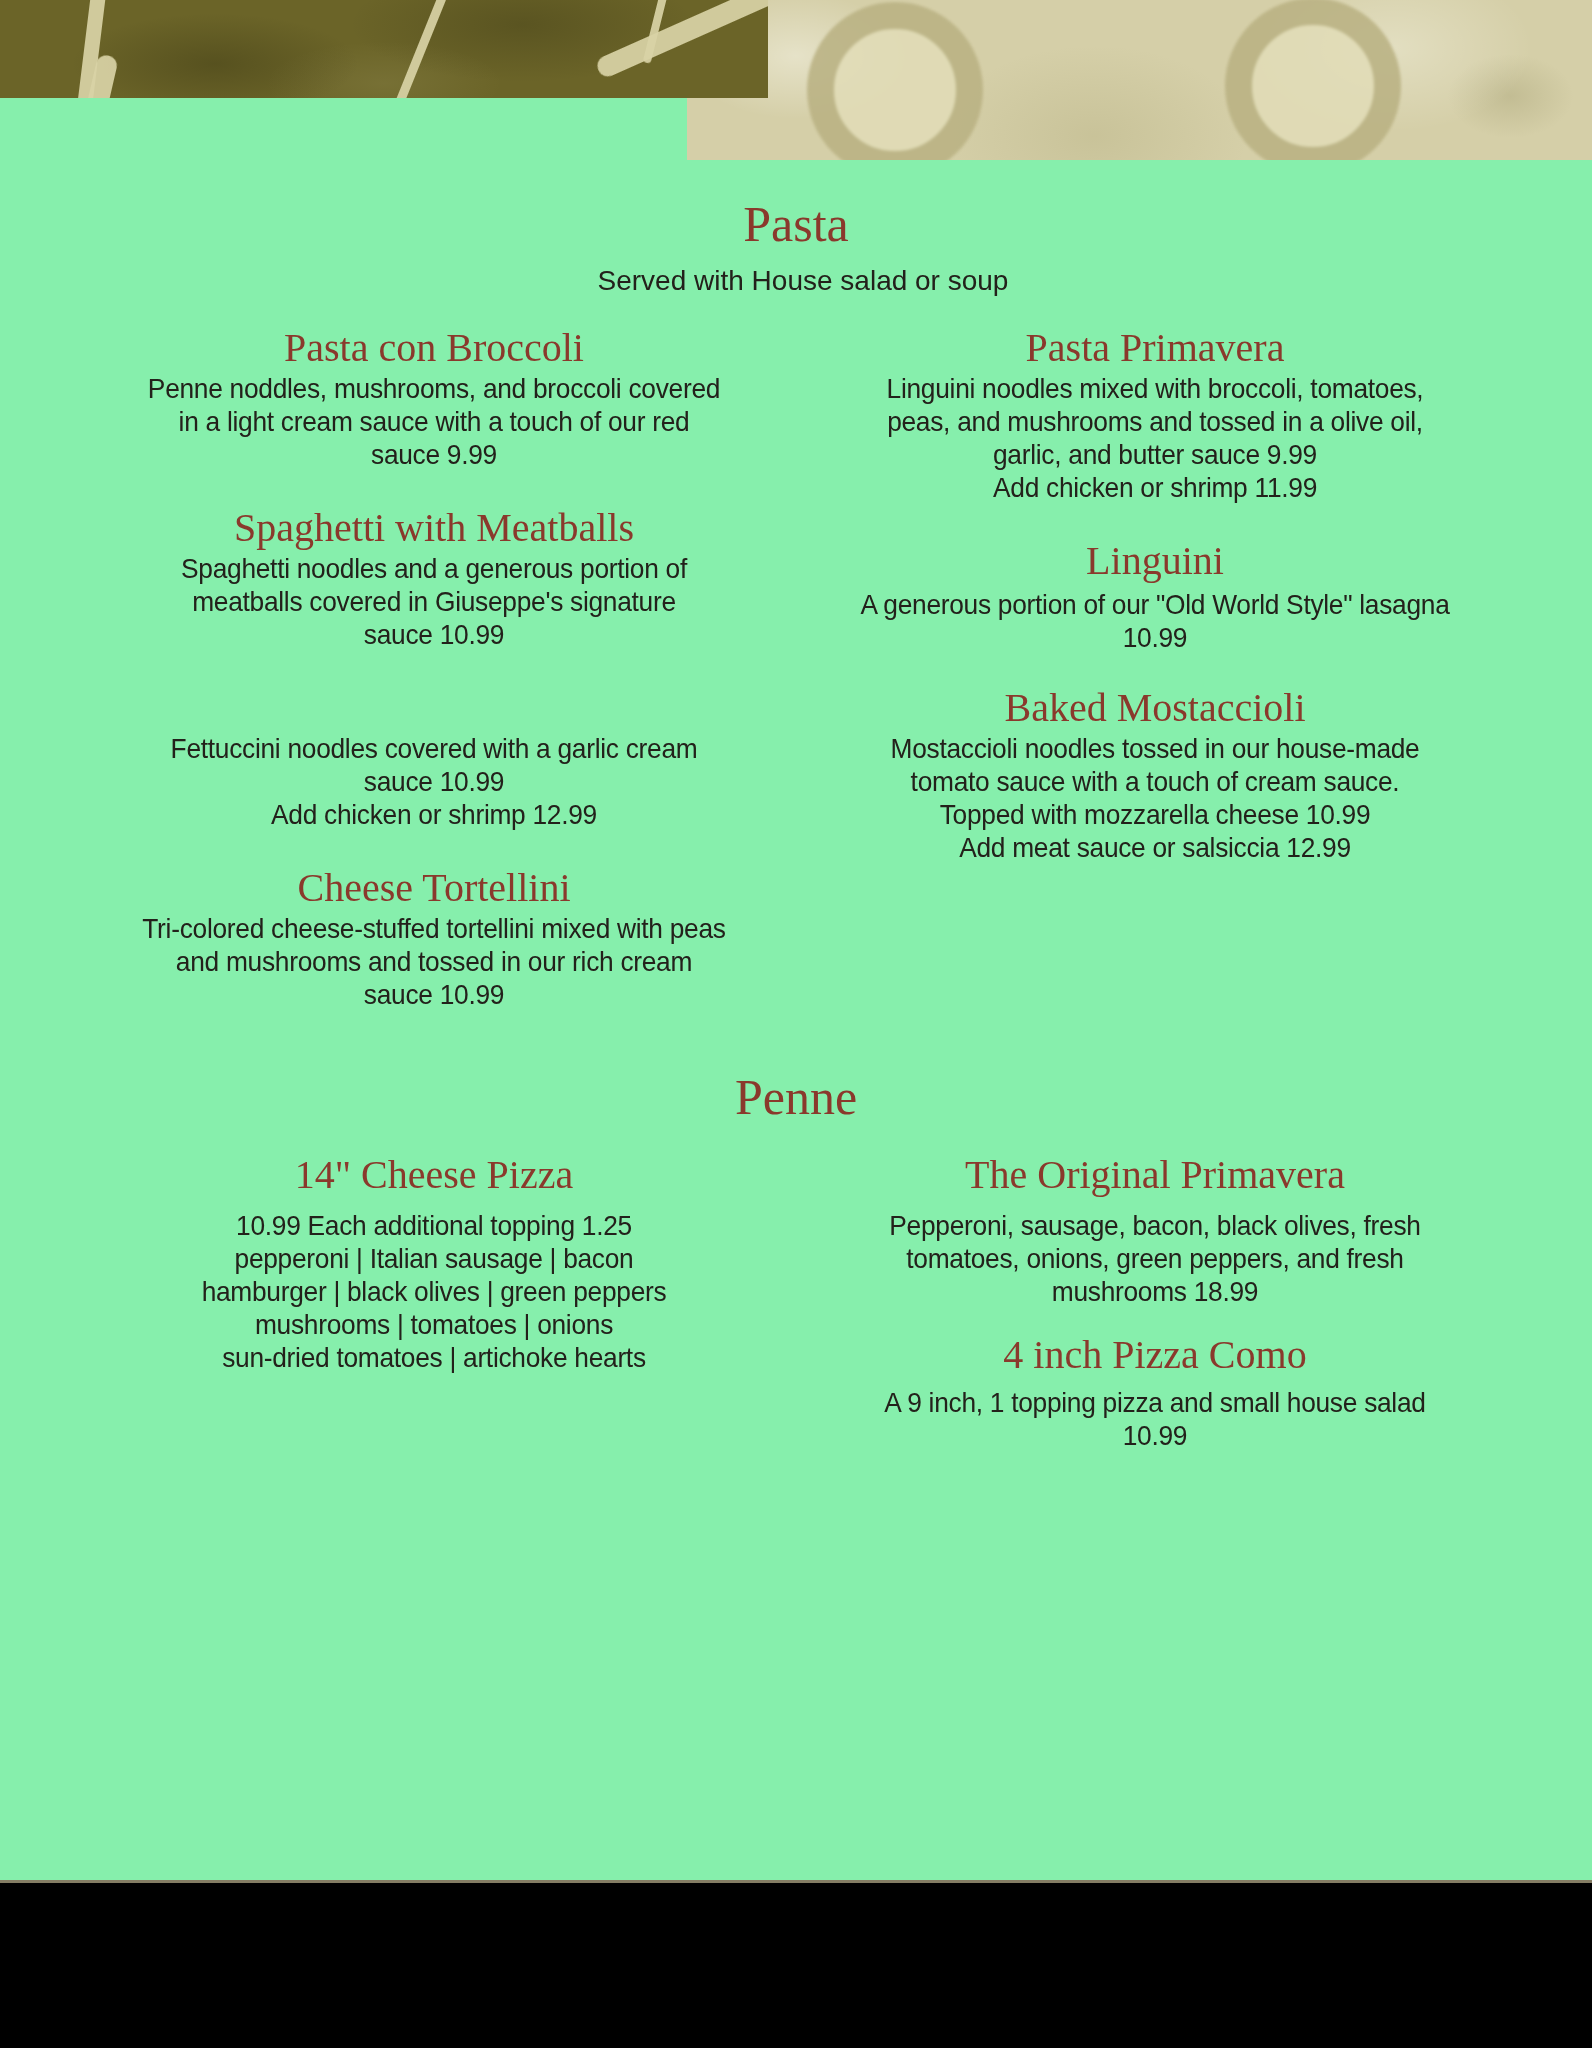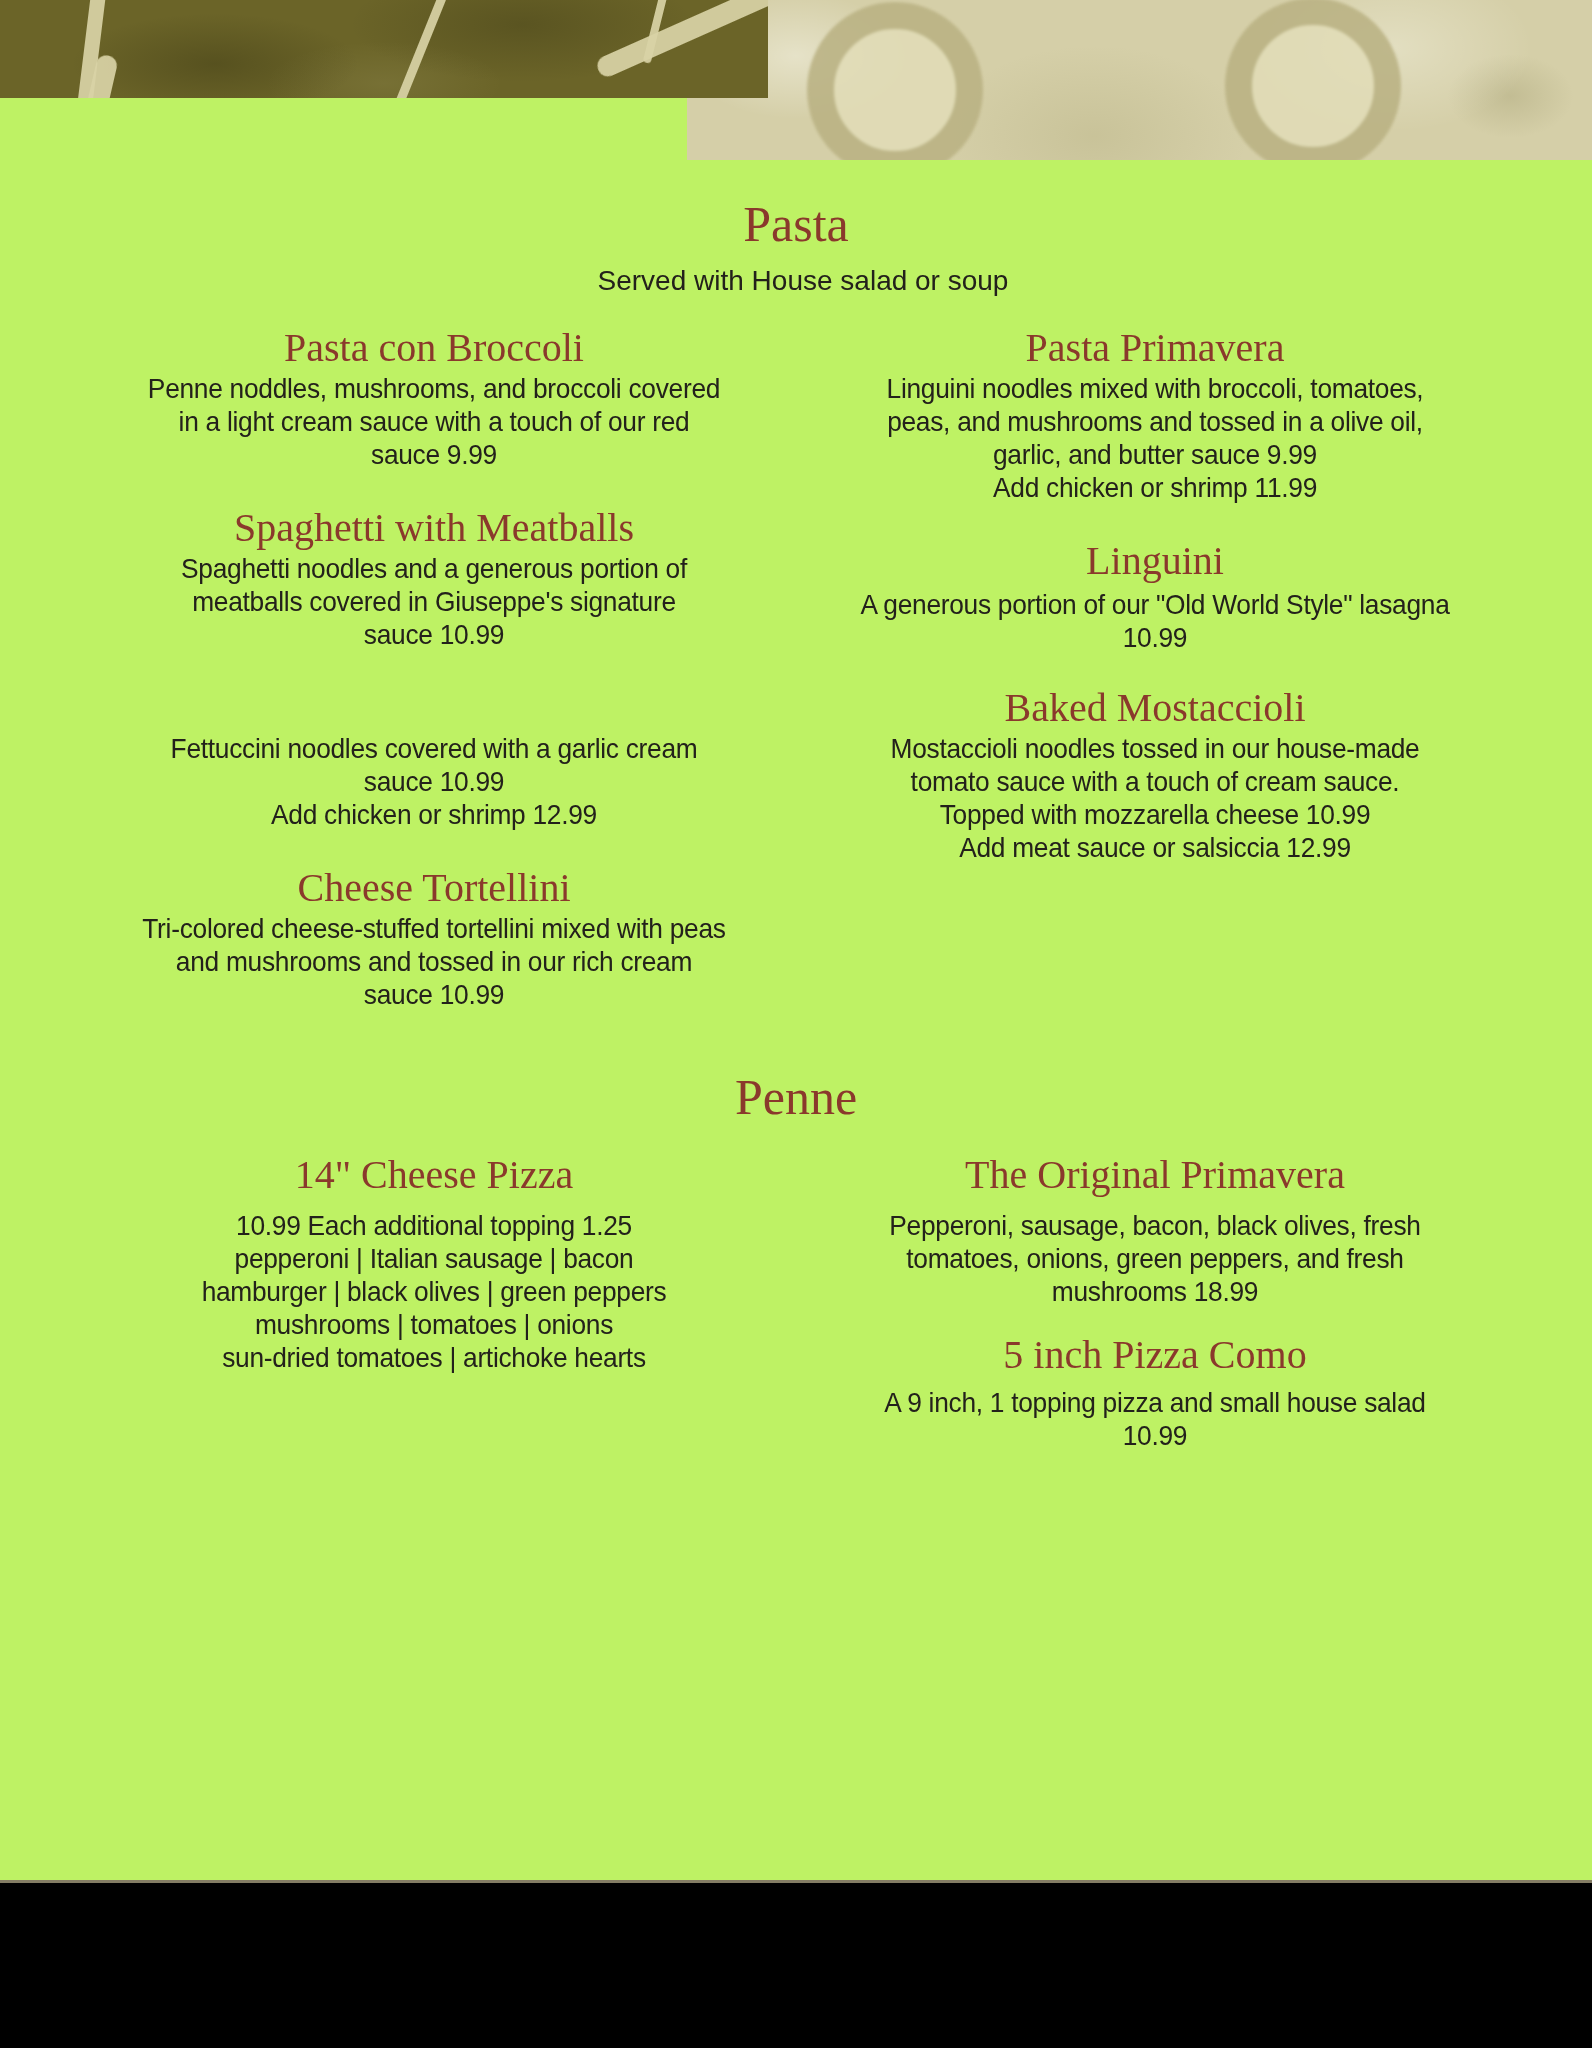--- a/index.html
+++ b/index.html
@@ -1,16 +1,16 @@
 <!DOCTYPE html>
 <html><head>
 <meta charset="utf-8">
 <style>
   html,body{margin:0;padding:0;}
-  .page{position:relative;width:1592px;height:2048px;background:#bef264;overflow:hidden;
+  .page{position:relative;width:1592px;height:2048px;background:#86efac;overflow:hidden;
         font-family:"Liberation Sans",sans-serif;color:#23211b;}
   
   .banner-right{position:absolute;left:687px;top:0;width:905px;height:160px;overflow:hidden;
     background:
       radial-gradient(160px 90px at 12% 35%, rgba(255,255,248,.40), transparent 70%),
       radial-gradient(220px 130px at 45% 85%, rgba(125,120,62,.14), transparent 70%),
       radial-gradient(200px 120px at 78% 30%, rgba(255,255,245,.32), transparent 70%),
       radial-gradient(90px 60px at 91% 60%, rgba(110,105,55,.18), transparent 70%),
       #d5cfa8;}
   .donut{position:absolute;width:122px;height:122px;border-radius:50%;
@@ -134,21 +134,21 @@
   </div>
 
   <div class="col right">
     <h3 class="item-name" style="top:1149px">The Original Primavera</h3>
     <div class="desc" style="top:1205px">
       <div>Pepperoni, sausage, bacon, black olives, fresh</div>
       <div>tomatoes, onions, green peppers, and fresh</div>
       <div>mushrooms 18.99</div>
     </div>
 
-    <h3 class="item-name" style="top:1329px">5 inch Pizza Como</h3>
+    <h3 class="item-name" style="top:1329px">4 inch Pizza Como</h3>
     <div class="desc" style="top:1382px">
       <div>A 9 inch, 1 topping pizza and small house salad</div>
       <div>10.99</div>
     </div>
   </div>
 
   <div class="footer"></div>
 </div>
 
 </body></html>

